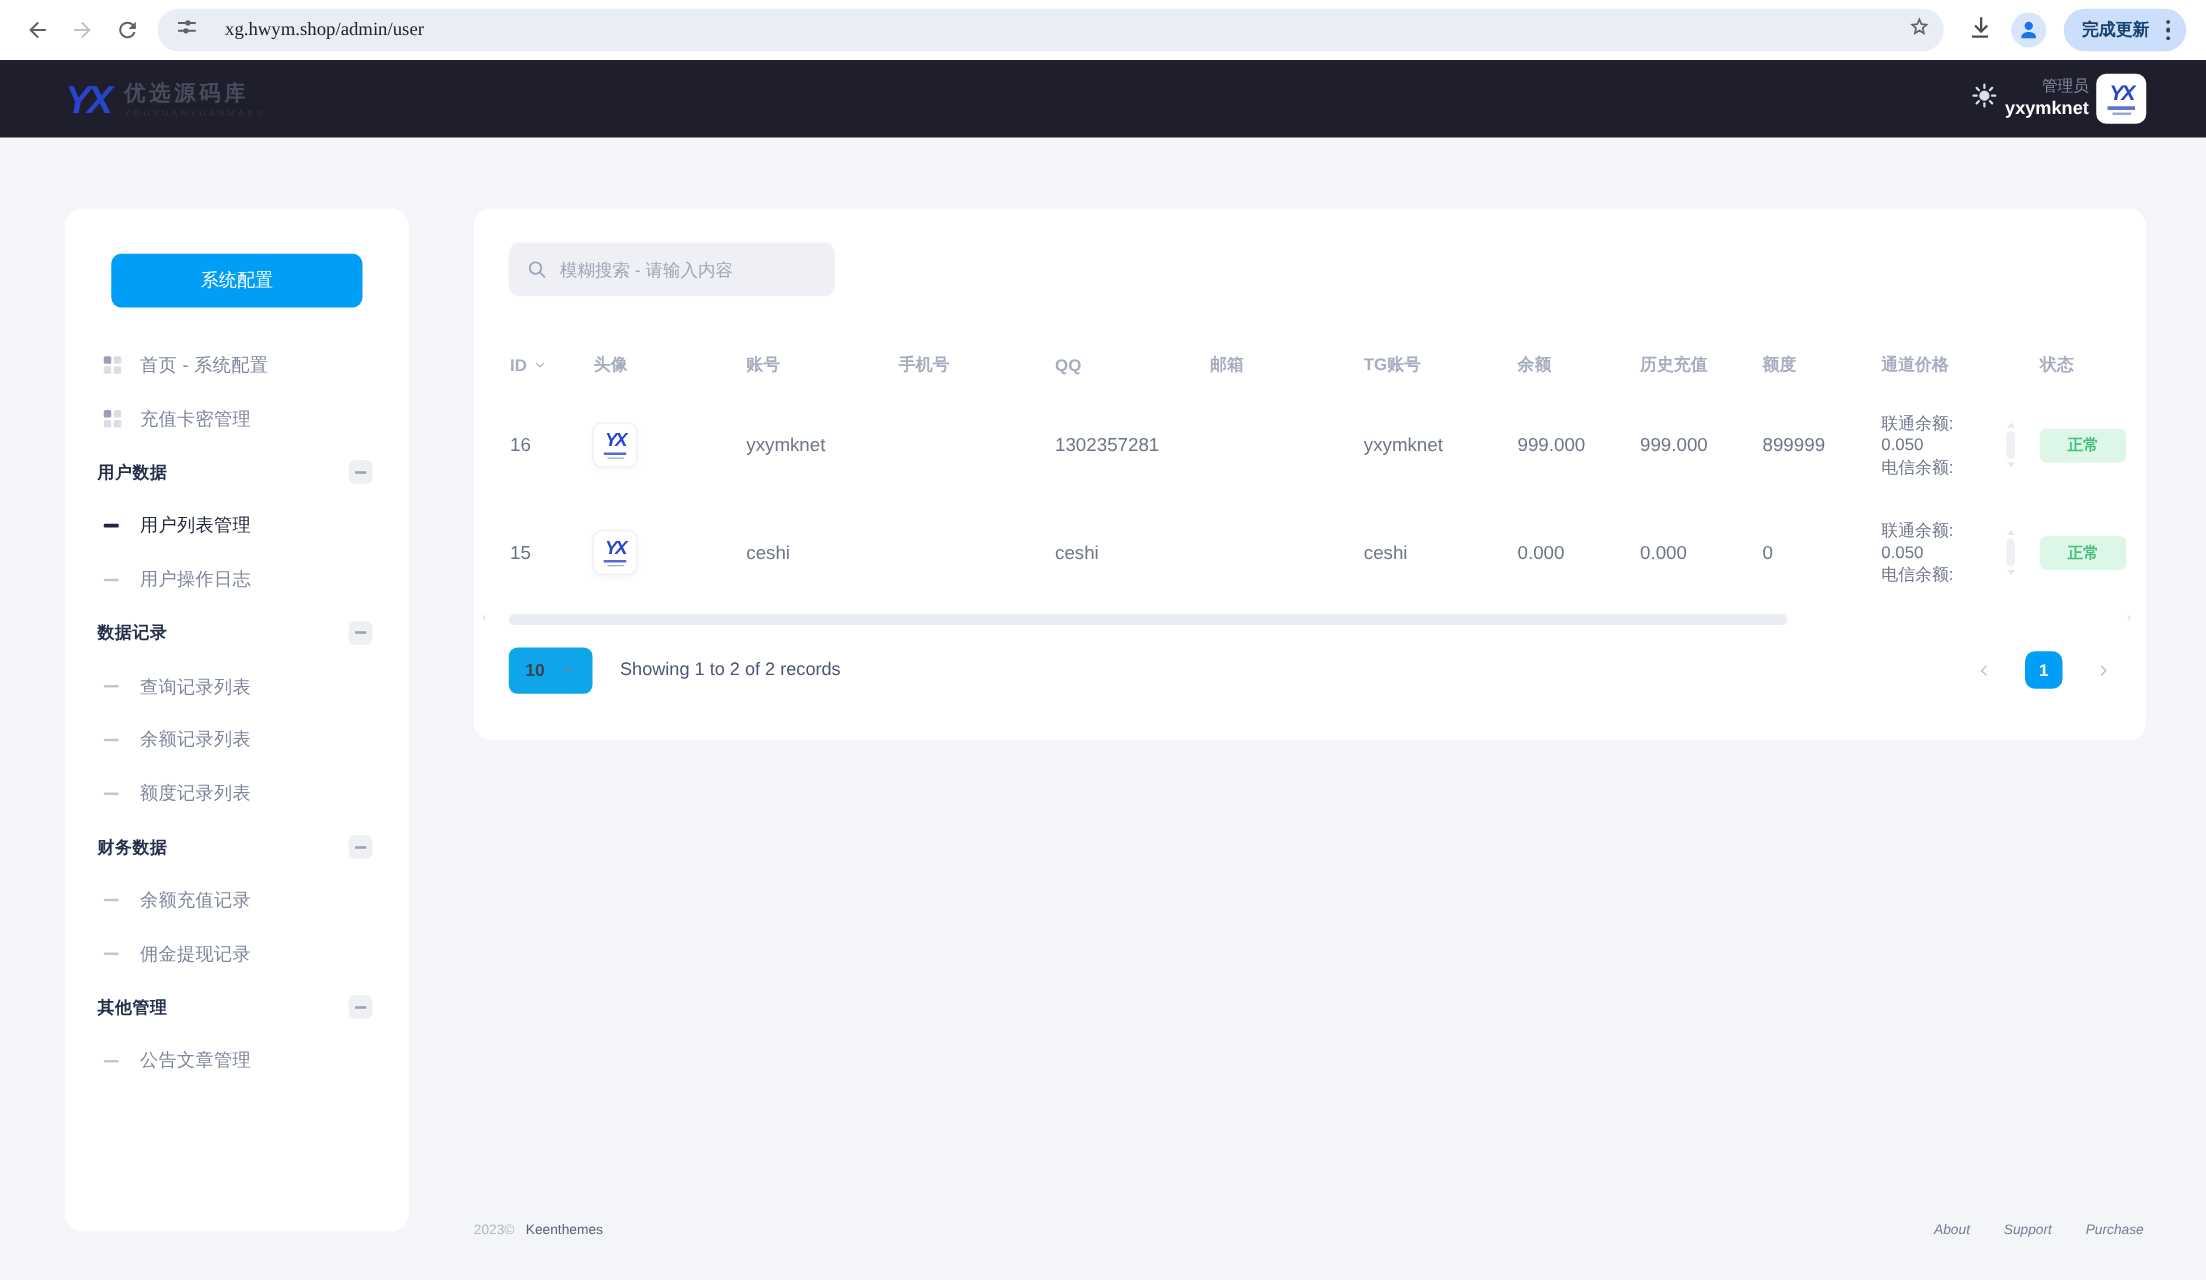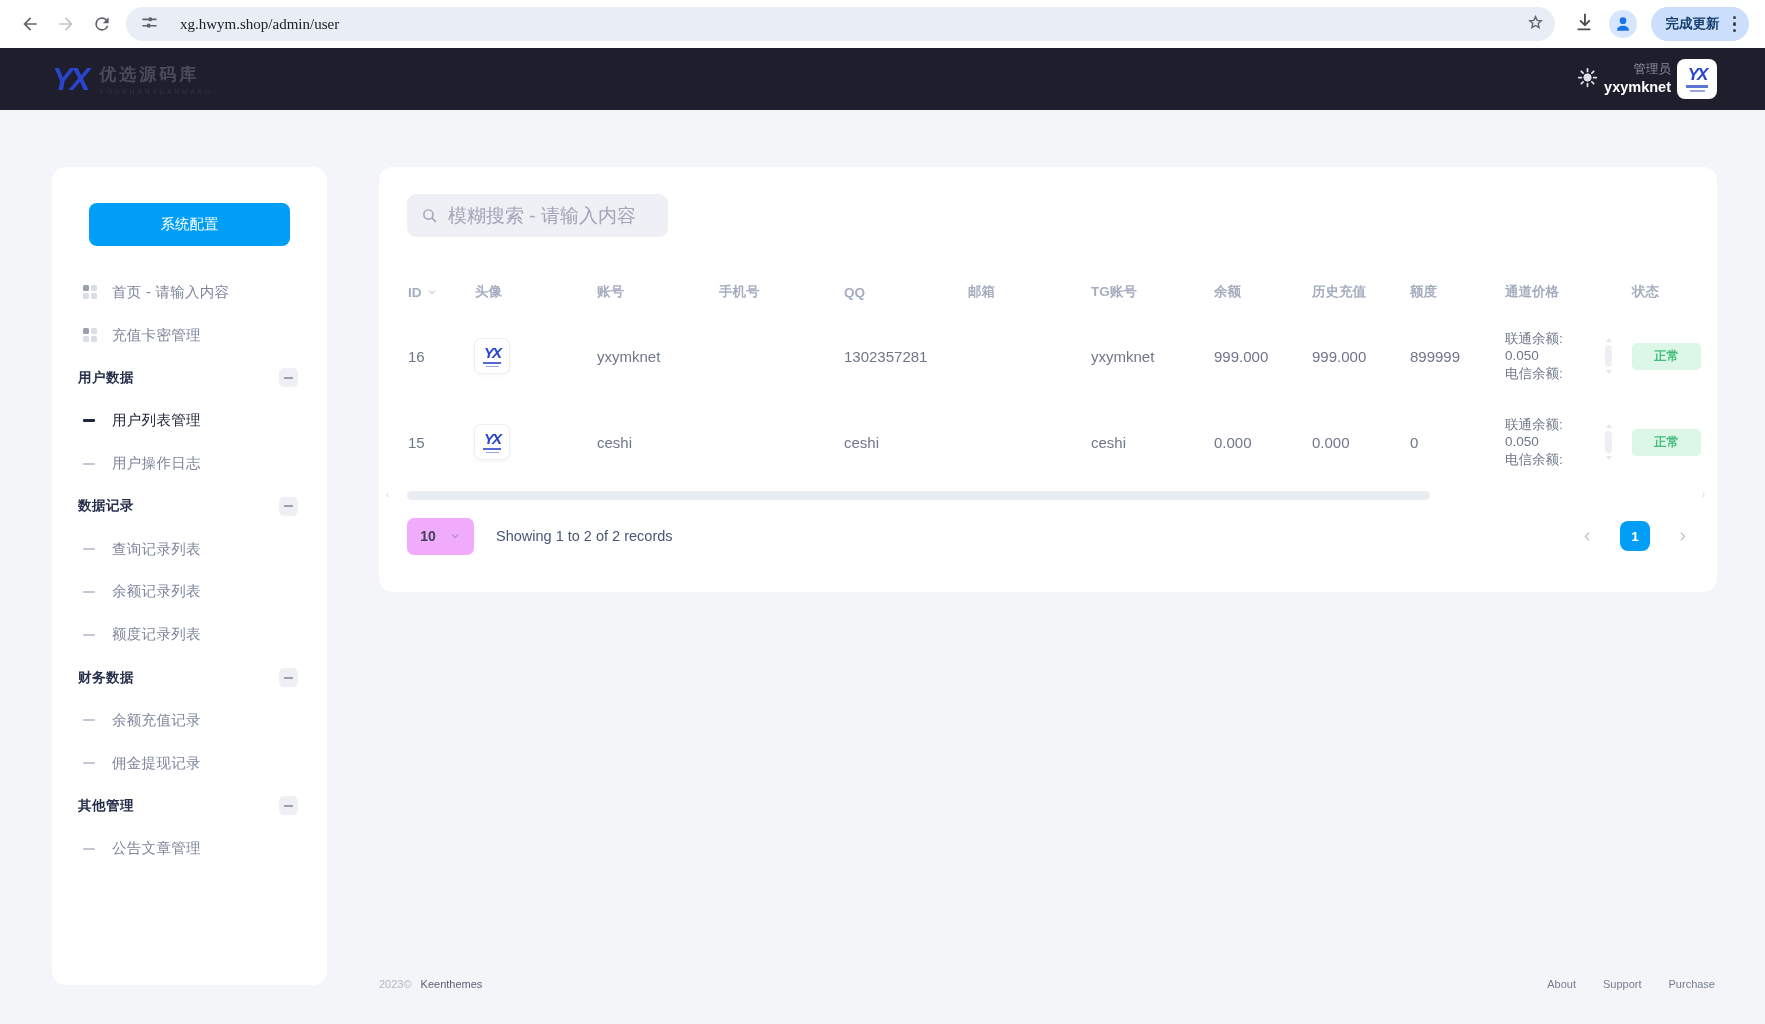--- a/index.html
+++ b/index.html
@@ -63,21 +63,21 @@
   .s-sec-label { font-weight:700; font-size:13.5px; color:#252f4a; letter-spacing:.5px; }
   .minus-badge { margin-left:auto; width:19px; height:19px; background:#eef0f4; border-radius:5px;
                  display:flex; align-items:center; justify-content:center; cursor:pointer; }
   .minus-badge i { width:9px; height:2px; background:#9aa0b0; display:block; }
 
   
   .main-card { position:absolute; left:379px; top:57px; width:1338px; height:425px; background:#fff; border-radius:14px; }
   .searchbox { position:absolute; left:28px; top:27px; width:261px; height:43px; background:#eef0f5;
                border-radius:9px; display:flex; align-items:center; padding:0 14px; gap:10px; }
   .searchbox svg { width:17px; height:17px; stroke:#99a1b7; fill:none; stroke-width:2; flex:0 0 auto; }
-  .searchbox input { border:none; outline:none; background:transparent; font-family:inherit; font-size:19px;
+  .searchbox input { border:none; outline:none; background:transparent; font-family:inherit; font-size:14px;
                      color:#4b5675; width:100%; }
   .searchbox input::placeholder { color:#a1a5b7; }
 
   .tbl { position:absolute; left:0; top:104px; width:1333px; }
   .trow { display:grid; grid-template-columns:67px 122px 122px 125px 124px 123px 123px 98px 98px 95px 127px 80px;
           padding-left:29px; align-items:center; }
   .thead { height:42px; color:#a6adbf; font-size:13.5px; font-weight:700; }
   .thead .hcell { display:flex; align-items:center; gap:4px; }
   .thead svg { width:12px; height:12px; stroke:#a6adbf; fill:none; stroke-width:2; }
   .tdata { height:86px; color:#6e7689; font-size:15px; }
@@ -95,35 +95,35 @@
   .mini-scroll .thumb { width:7px; height:22px; background:#edeff3; border-radius:3.5px; }
   .badge { display:inline-block; background:#dcf7e8; color:#47be7d; font-size:12.5px; font-weight:700;
            padding:5px 22px; border-radius:5px; }
 
   .hscroll { position:absolute; left:0; top:324px; width:100%; height:10px; }
   .hscroll .thumb { position:absolute; left:28px; width:1023px; height:9px; background:#e9edf2; border-radius:5px; top:0; }
   .hscroll .ar { position:absolute; top:-2px; font-size:10px; color:#d5d8de; }
   .hscroll .al { left:7px; } .hscroll .arr { right:12px; }
 
   .pgrow { position:absolute; left:28px; right:28px; top:350px; height:38px; display:flex; align-items:center; }
-  .psize { width:67px; height:37px; background:#f0abfc; border-radius:7px; display:flex; align-items:center;
+  .psize { width:67px; height:37px; background:#0ea5e9; border-radius:7px; display:flex; align-items:center;
            justify-content:center; gap:13px; color:#3f4254; font-size:14px; font-weight:700; cursor:pointer; }
   .psize svg { width:12px; height:12px; stroke:#7e8299; fill:none; stroke-width:2; }
   .psummary { margin-left:22px; color:#4b5675; font-size:14.5px; font-weight:400; }
   .pgnav { margin-left:auto; display:flex; align-items:center; gap:26px; }
   .pgnav svg { width:13px; height:13px; stroke:#b5b9c4; fill:none; stroke-width:2; cursor:pointer; }
   .pgcur { width:30px; height:30px; background:#009ef7; border-radius:8px; color:#fff; font-size:13.5px; font-weight:700;
            display:flex; align-items:center; justify-content:center; cursor:pointer; }
 
   
   .pfooter { position:absolute; left:379px; right:50px; top:868px; display:flex; align-items:center; font-size:11px; }
   .f-year { color:#b2b6c5; }
   .f-co { color:#5a607a; font-weight:500; margin-left:9px; }
   .f-links { margin-left:auto; display:flex; gap:27px; }
-  .f-links span { color:#767d92; font-weight:500; cursor:pointer; }
+  .f-links span { color:#767d92; font-weight:500; cursor:pointer;font-style:italic; }
 </style>
 </head>
 <body>
 
 <div class="browser">
   <div class="nav-ic">
     <svg viewBox="0 0 24 24">
         <path d="M20 11H7.8l5.6-5.6L12 4l-8 8 8 8 1.4-1.4L7.8 13H20z"></path>
       </svg>
   </div>
@@ -217,21 +217,21 @@
     <button class="cfg-btn">系统配置</button>
     <div class="menu">
 
       <div class="s-item">
         <span class="gicon">
             <i class="dark"></i>
             <i></i>
             <i></i>
             <i></i>
           </span>
-        <span class="s-label">首页 - 请输入内容</span>
+        <span class="s-label">首页 - 系统配置</span>
       </div>
       <div class="s-item">
         <span class="gicon">
             <i class="dark"></i>
             <i></i>
             <i></i>
             <i></i>
           </span>
         <span class="s-label">充值卡密管理</span>
       </div>

